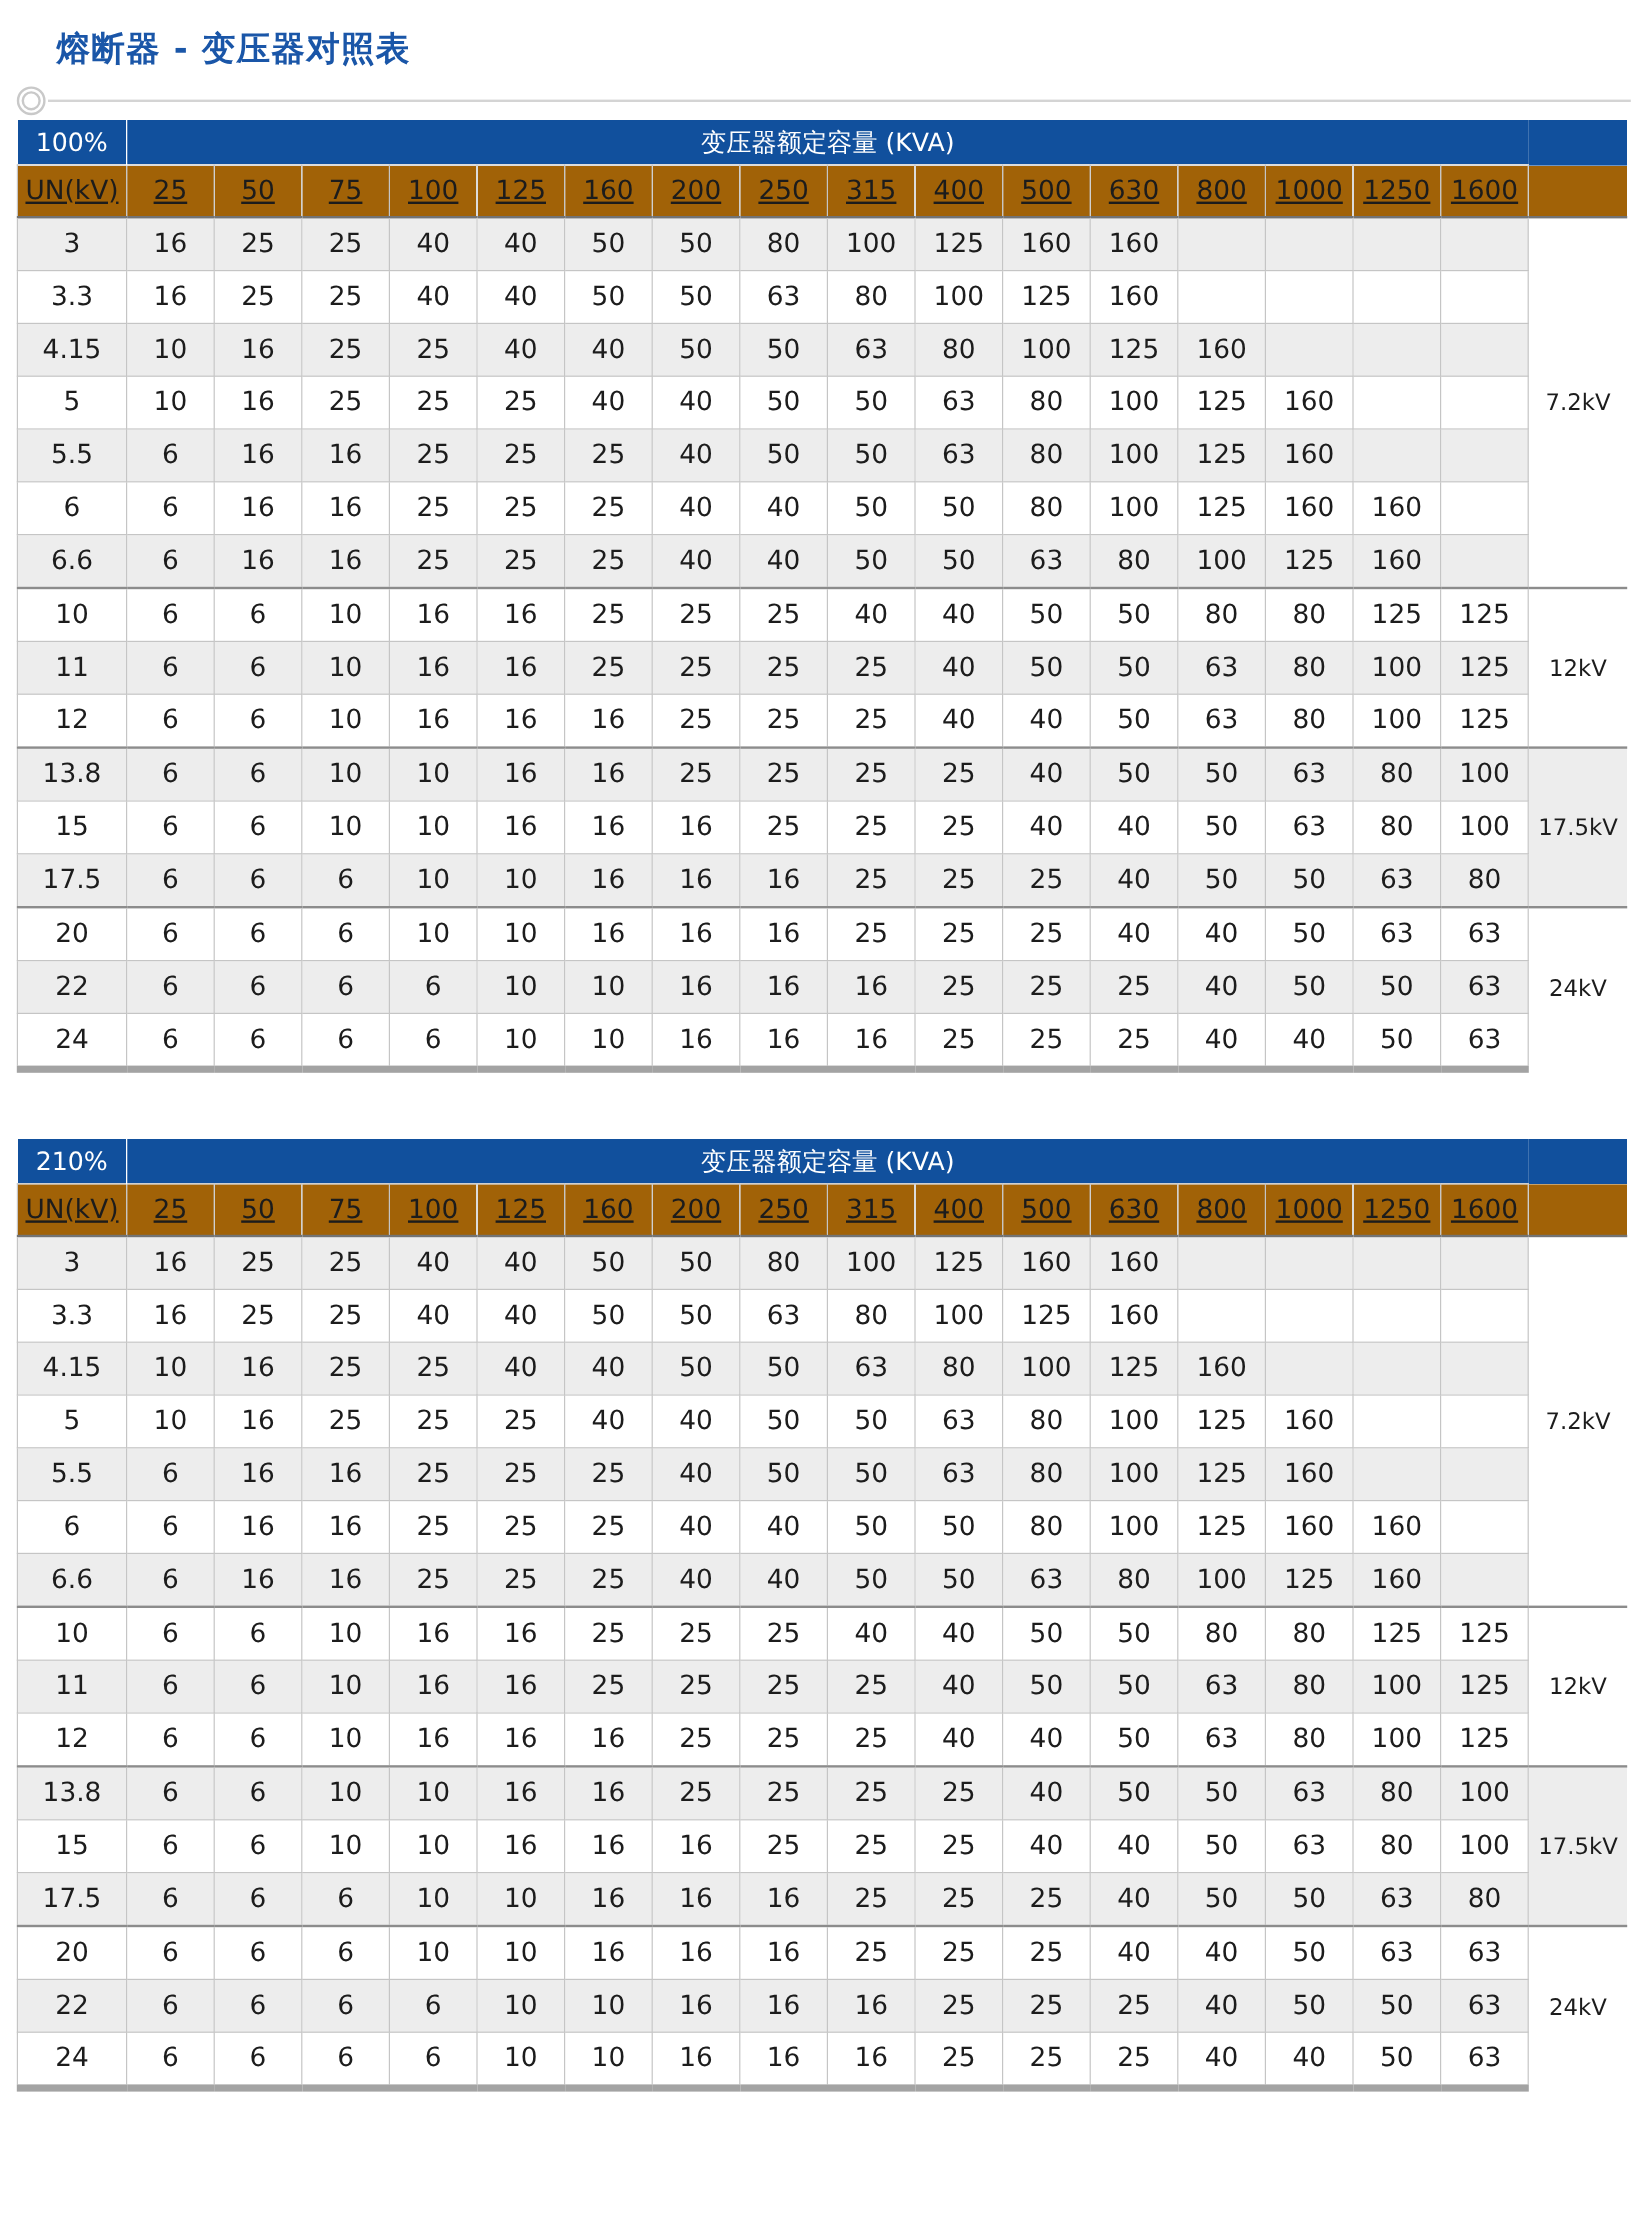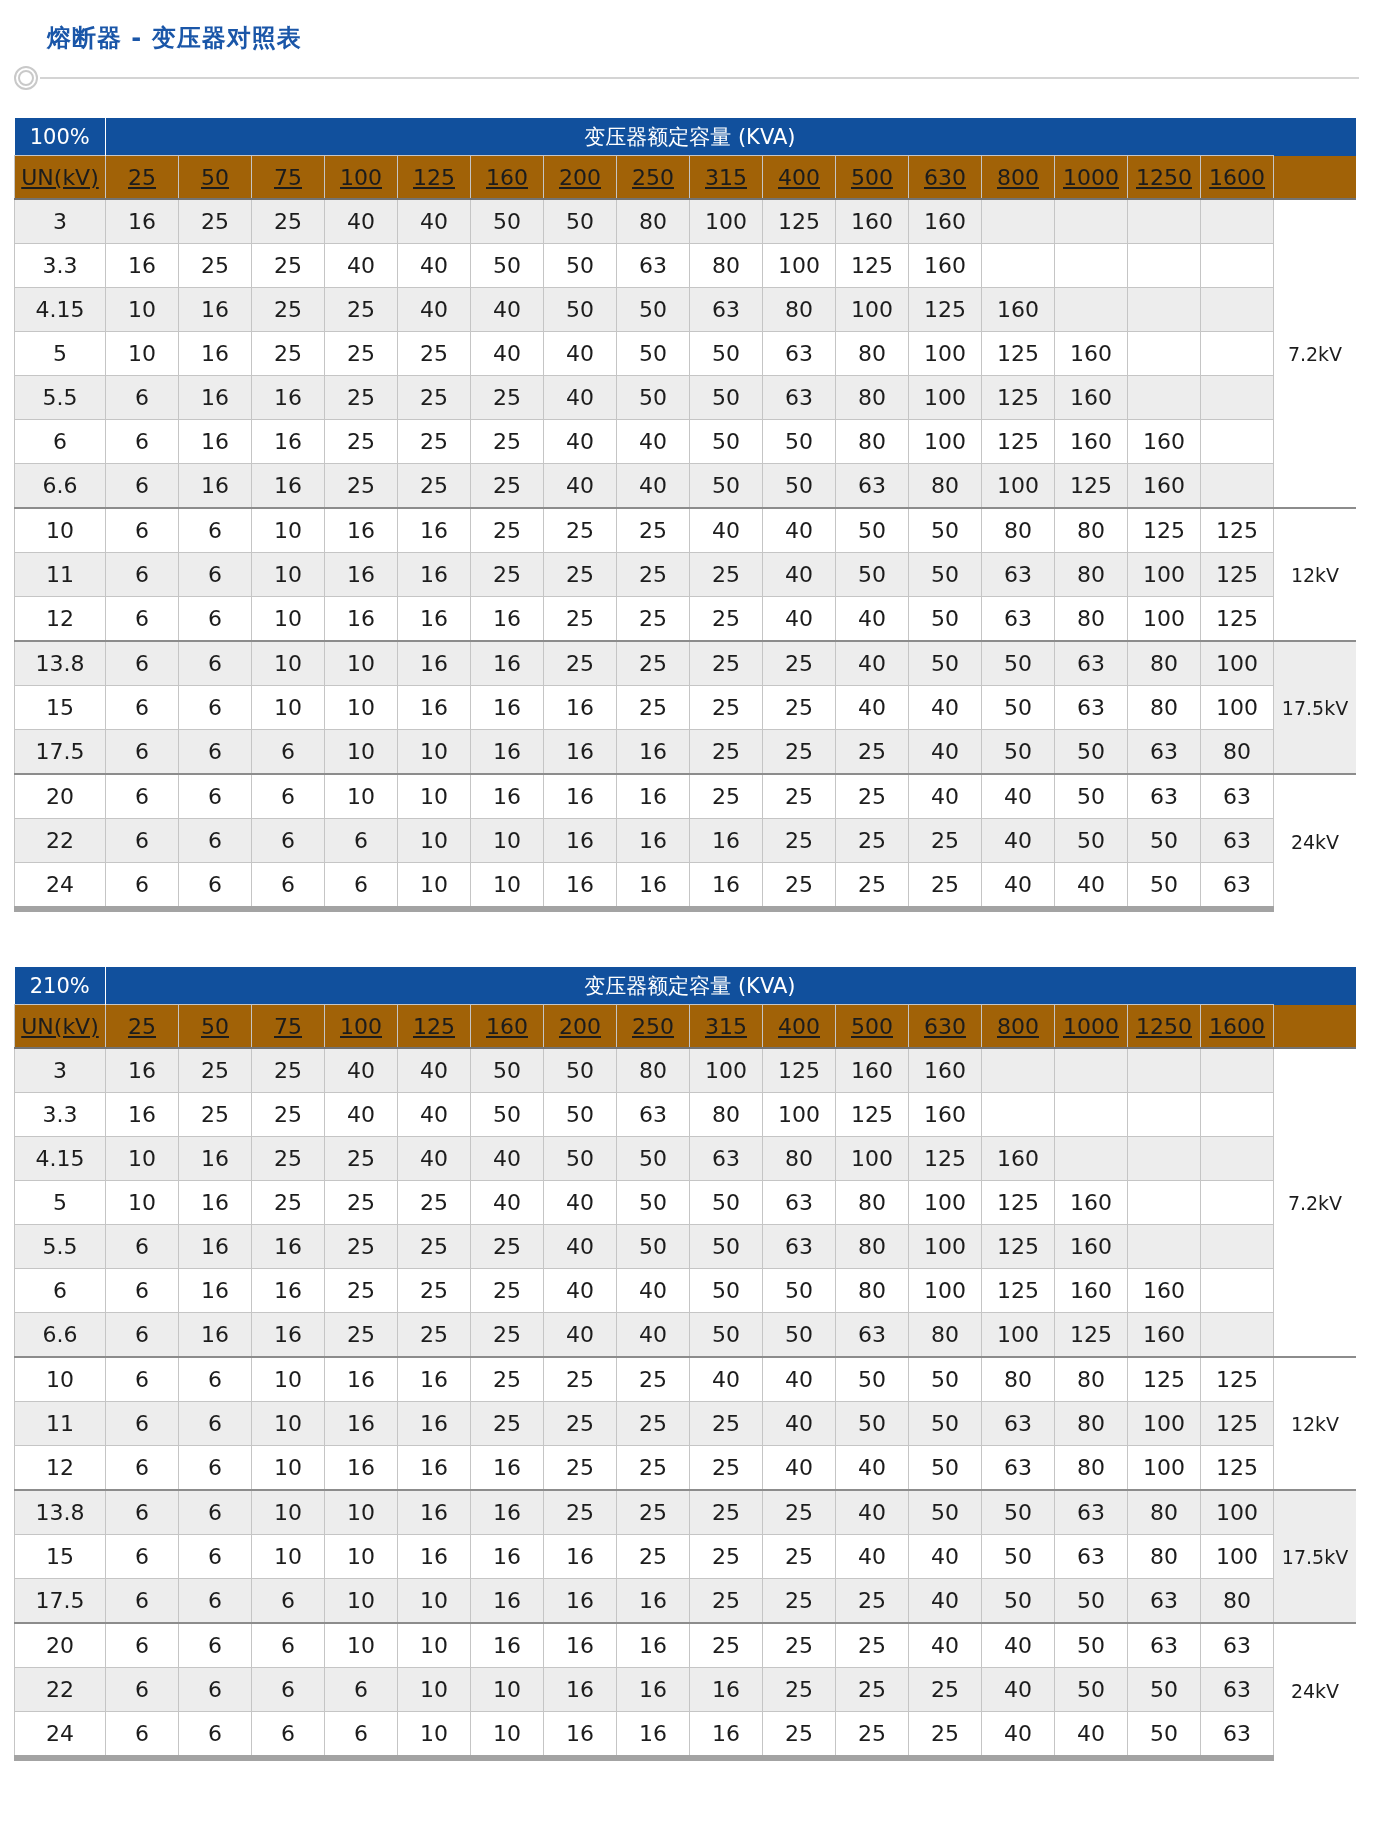--- a/index.html
+++ b/index.html
@@ -1,29 +1,29 @@
 <!DOCTYPE html>
 <html><head>
 <meta charset="utf-8">
 <style>
   html,body{margin:0;padding:0;background:#fff;}
   body{width:1373px;min-height:1848px;font-family:"DejaVu Sans","Liberation Sans",sans-serif;color:#1c1c1c;}
   .page{box-sizing:border-box;padding:22px 14px 30px 14px;}
 
   
-  .title{margin:0 0 0 33px;font-size:24px;font-weight:bold;color:#1a56a8;letter-spacing:1px;}
+  .title{margin:0 0 0 33px;font-size:28px;font-weight:bold;color:#1a56a8;letter-spacing:1px;}
   .rule-row{display:flex;align-items:center;margin-top:8px;height:32px;}
   .ring{width:20px;height:20px;border:2px solid #c9c9c9;border-radius:50%;flex:none;position:relative;background:#fff;}
   .ring::after{content:"";position:absolute;inset:2px;border:2px solid #c9c9c9;border-radius:50%;}
   .hline{flex:1;height:2px;background:#d4d4d4;margin-left:2px;}
   .subtitle{margin-top:16px;font-size:18px;color:#0f0f0f;}
   .subtitle .dia{margin-right:6px;}
 
   
-  section.fuse-wrap{margin-top:24px;}
+  section.fuse-wrap{}
   section.fuse-wrap.second{margin-top:55px;}
   table.fuse{border-collapse:collapse;table-layout:fixed;width:1341px;}
   table.fuse th,table.fuse td{border:1px solid #c5c5c5;text-align:center;vertical-align:middle;
     padding:0;font-weight:normal;height:43px;font-size:22px;overflow:hidden;white-space:nowrap;}
   table.fuse thead tr.band th{background:#11509d;color:#ffffff;border:none;height:37px;font-size:21px;}
   table.fuse thead tr.band th.load-cell{border-right:1px solid rgba(255,255,255,0.5);}
   table.fuse thead tr.cols th{height:42px;background:#a16207;border-bottom:2px solid #737373;text-decoration:underline;}
   table.fuse th.kv-blank{border:none;background:transparent;}
   table.fuse tbody tr.stripe th,table.fuse tbody tr.stripe td{background:#ededed;}
   table.fuse tbody tr.group-start th,table.fuse tbody tr.group-start td{border-top:2px solid #8c8c8c;}

